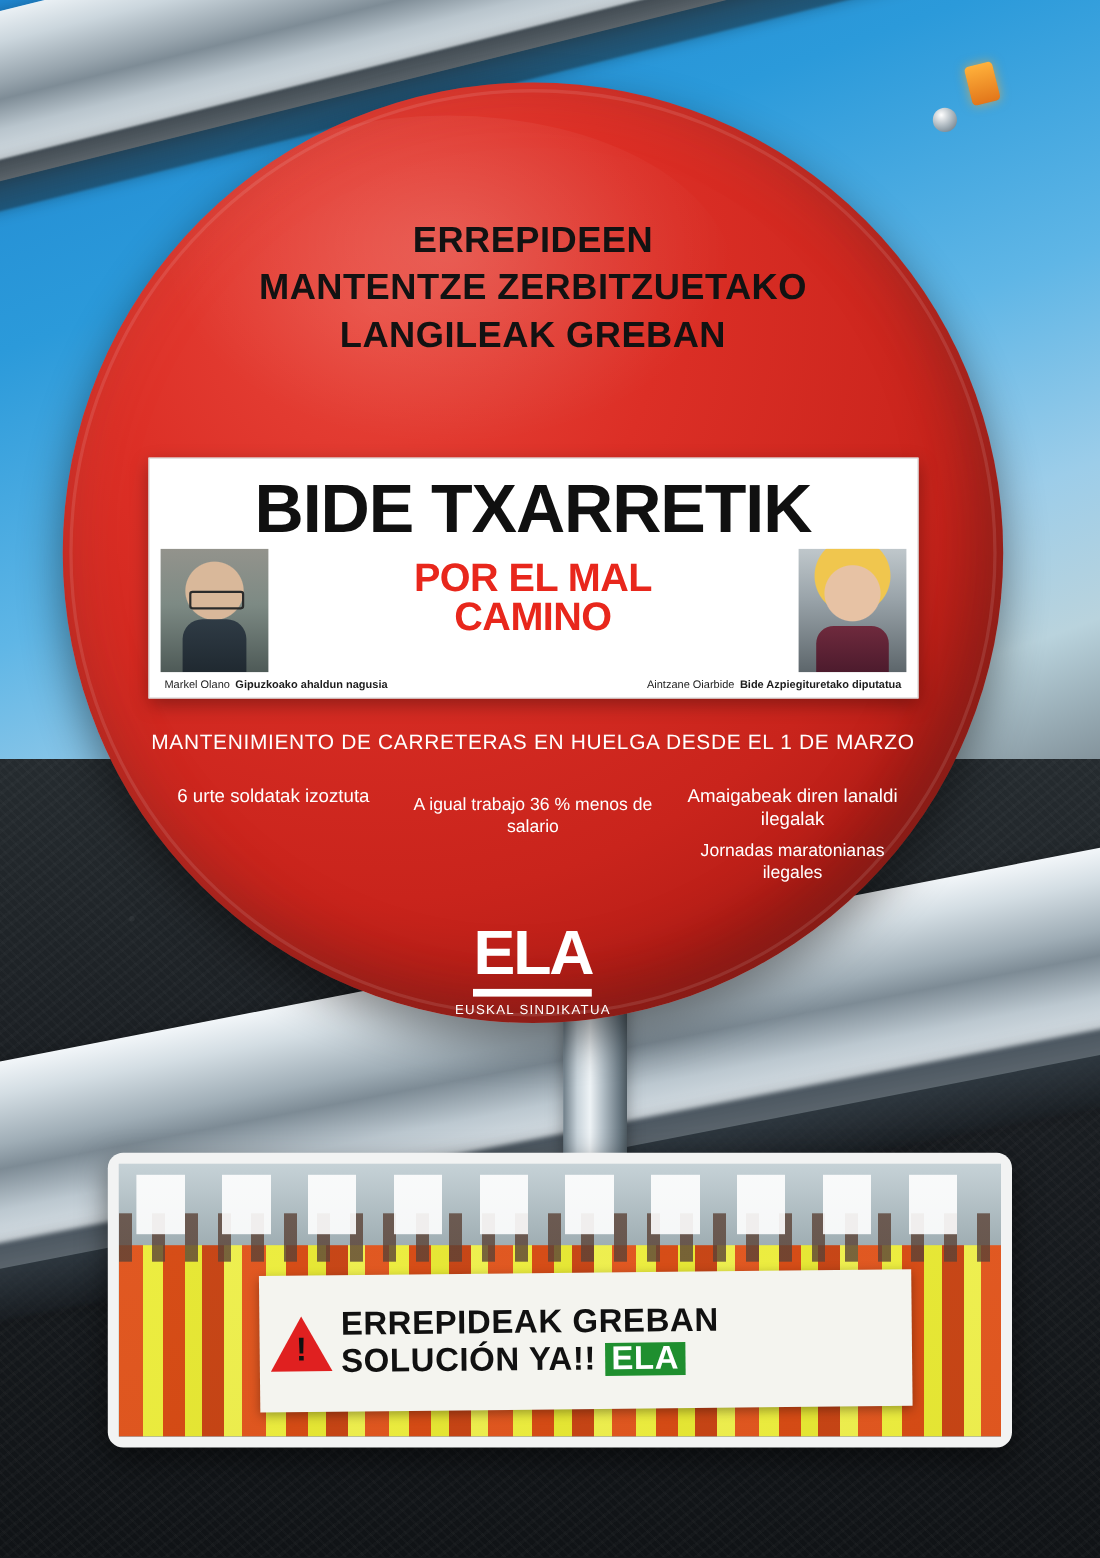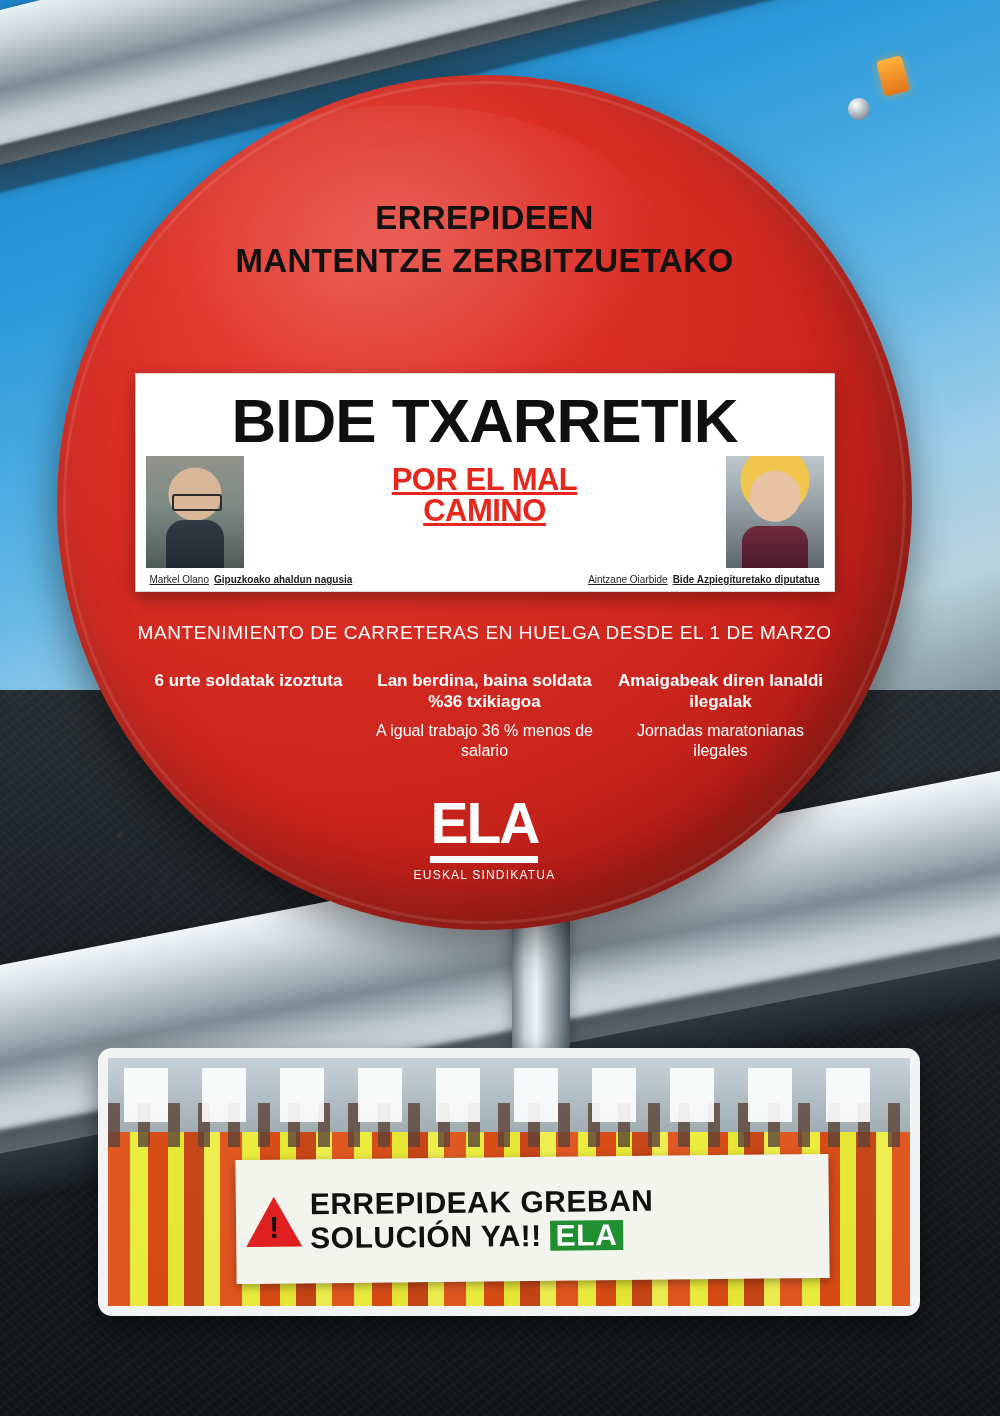--- a/index.html
+++ b/index.html
@@ -215,37 +215,35 @@
     position:absolute; left: 16px; top: 70px;
     width: 66px; height: 50px;
     border-radius: 16px 16px 0 0;
     background: linear-gradient(180deg,#6f2a3d,#46182a);
   }
   .banner-es {
     flex: 1 1 auto;
     text-align: center;
     color: #e8271c;
     font-weight: bold;
-    font-size: 31px;
+    font-size: 36px;
     line-height: 1.02;
     padding-top: 8px;
     letter-spacing: -0.5px;
-    text-decoration: underline;
   }
   .banner-credits {
     display: flex;
     justify-content: space-between;
     margin-top: 6px;
     padding: 0 4px;
     font-size: 10px;
     color: #1c1c1c;
   }
   .credit {
     white-space: nowrap;
-    text-decoration: underline;
   }
   .credit .name { font-weight: normal; }
   .credit .role { font-weight: bold; margin-left: 5px; }
 
   .subhead {
     margin-top: 30px;
     color: #ffffff;
     font-size: 19px;
     letter-spacing: 0.6px;
     text-align: left;
@@ -258,21 +256,21 @@
     display: flex;
     justify-content: space-between;
     gap: 16px;
   }
   .claim {
     width: 218px;
     text-align: center;
     color: #ffffff;
   }
   .claim .eu {
-    font-weight: bold;
+    font-weight: normal;
     font-size: 17px;
     line-height: 1.25;
   }
   .claim .es {
     margin-top: 9px;
     font-size: 16px;
     line-height: 1.25;
     font-weight: normal;
   }
 
@@ -415,20 +413,21 @@
 
   <div class="sign">
     <div class="sign-rim"></div>
     <div class="sign-gloss"></div>
 
     <div class="sign-content">
 
       <div class="headline">
         <div>ERREPIDEEN</div>
         <div>MANTENTZE ZERBITZUETAKO</div>
+        <div>LANGILEAK GREBAN</div>
       </div>
 
       <div class="banner">
         <div class="banner-eu">BIDE TXARRETIK</div>
         <div class="banner-mid">
           <div class="photo left"></div>
           <div class="banner-es">
             <div>POR EL MAL</div>
             <div>CAMINO</div>
           </div>
@@ -444,21 +443,20 @@
         </div>
       </div>
 
       <div class="subhead">MANTENIMIENTO DE CARRETERAS EN HUELGA DESDE EL 1 DE MARZO</div>
 
       <div class="claims">
         <div class="claim">
           <div class="eu">6 urte soldatak izoztuta</div>
         </div>
         <div class="claim">
-          <div class="eu">Lan berdina, baina soldata %36 txikiagoa</div>
           <div class="es">A igual trabajo 36 % menos de salario</div>
         </div>
         <div class="claim">
           <div class="eu">Amaigabeak diren lanaldi ilegalak</div>
           <div class="es">Jornadas maratonianas ilegales</div>
         </div>
       </div>
 
       <div class="ela">
         <div class="ela-mark">

